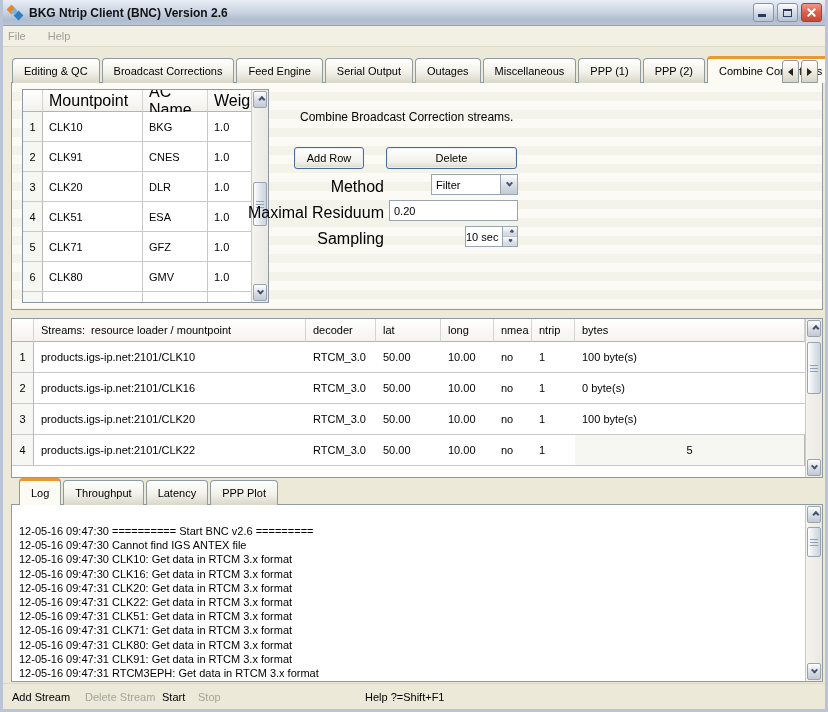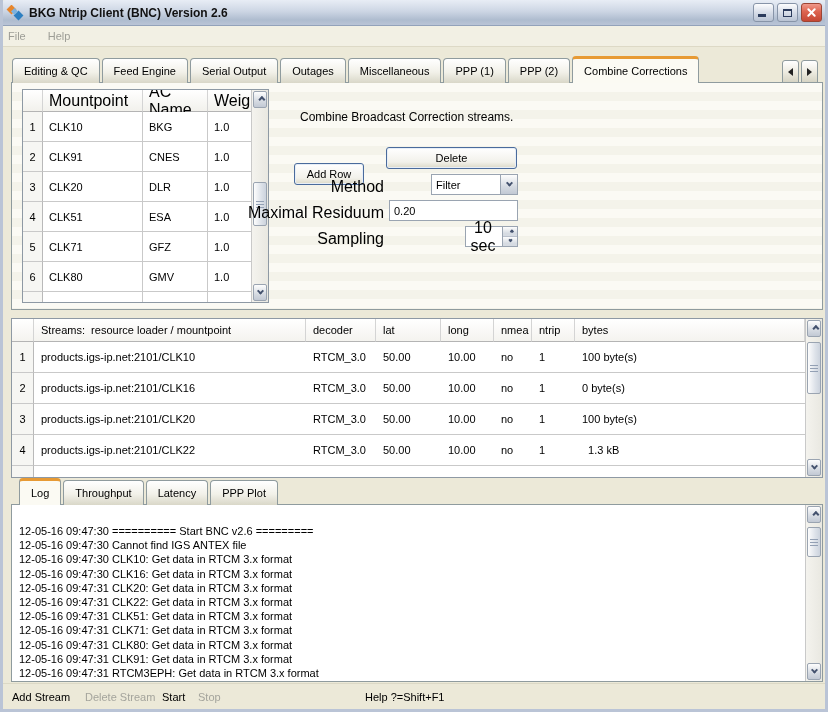--- a/index.html
+++ b/index.html
@@ -107,21 +107,21 @@
   .chev.up   { transform:rotate(135deg) translate(-1px,-1px); }
   .chev.down { transform:rotate(-45deg) translate(1px,-1px); }
   
   #combine-desc { position:absolute; left:288px; top:27px; font-size:12px; color:#000; }
   .xp-btn {
     position:absolute; height:22px; border:1px solid #4a6b9c; border-radius:3px;
     background:linear-gradient(180deg,#ffffff,#f2f1ea 70%,#dcd9c8);
     font-size:11px; display:flex; align-items:center; justify-content:center; color:#000;
     box-shadow:inset 0 0 0 1px #e7eef7;
   }
-  #btn-add-row { left:282px; top:80px; width:70px;text-align:center; }
+  #btn-add-row { left:282px; top:64px; width:70px;text-align:center; }
   #btn-delete  { left:374px; top:64px; width:131px; }
   .fld-label { position:absolute; left:220px; width:152px; text-align:right; font-size:16px; color:#000; }
   #lbl-method   { top:95px; }
   #lbl-residuum { top:121px; }
   #lbl-sampling { top:147px; }
   #dd-method {
     position:absolute; left:419px; top:91px; width:87px; height:21px;
     background:#fff; border:1px solid #9aa4b1; display:flex; align-items:center;
   }
   #dd-method .dd-text { flex:1; font-size:11px; padding-left:4px; }
@@ -132,21 +132,21 @@
   }
   #inp-residuum {
     position:absolute; left:377px; top:117px; width:129px; height:21px;
     border:1px solid #9aa4b1; background:#fff; font-size:11px; padding-left:4px;
     font-family:Liberation Sans, sans-serif;
   }
   #spin-sampling {
     position:absolute; left:453px; top:143px; width:53px; height:21px;
     background:#fff; border:1px solid #9aa4b1; display:flex; align-items:center;
   }
-  #spin-sampling .sp-text { flex:1; font-size:16px; text-align:center; padding-right:2px; }
+  #spin-sampling .sp-text { flex:1; font-size:11px; text-align:left; padding-right:2px; }
   .sp-btns { width:15px; height:100%; display:flex; flex-direction:column; border-left:1px solid #9aa4b1; }
   .sp-btn { flex:1; background:linear-gradient(180deg,#fdfdfd,#d6dbe2 70%); display:flex; align-items:center; justify-content:center; }
   .sp-btn + .sp-btn { border-top:1px solid #b9c0cc; }
   .chev.mini { width:3px; height:3px; border-width:2px; }
   
   #streams {
     position:absolute; left:8px; top:318px; width:812px; height:160px;
     background:#fff; border:1px solid #8e99a4; display:flex; overflow:hidden;
   }
   #st-grid {
@@ -209,20 +209,21 @@
       </div>
   </div>
 
   <div id="menubar">
     <span class="menu-item">File</span>
     <span class="menu-item">Help</span>
   </div>
 
   <div id="tabbar">
       <div class="tab">Editing &amp; QC</div>
+      <div class="tab">Broadcast Corrections</div>
       <div class="tab">Feed Engine</div>
       <div class="tab">Serial Output</div>
       <div class="tab">Outages</div>
       <div class="tab">Miscellaneous</div>
       <div class="tab">PPP (1)</div>
       <div class="tab">PPP (2)</div>
       <div class="tab active">Combine Corrections</div>
     </div>
   <div id="tab-scrollers">
     <div class="tab-arrow">
@@ -349,21 +350,20 @@
         <div class="cell">no</div>
         <div class="cell">1</div>
         <div class="cell last">100 byte(s)</div>
         <div class="cell num">4</div>
         <div class="cell">products.igs-ip.net:2101/CLK22</div>
         <div class="cell">RTCM_3.0</div>
         <div class="cell">50.00</div>
         <div class="cell">10.00</div>
         <div class="cell">no</div>
         <div class="cell">1</div>
-        <div class="cell last">  1.3 kB</div>
         <div class="cell num">5</div>
         <div class="cell">products.igs-ip.net:2101/CLK51</div>
         <div class="cell">RTCM_3.0</div>
         <div class="cell">50.00</div>
         <div class="cell">10.00</div>
         <div class="cell">no</div>
         <div class="cell">1</div>
         <div class="cell last">100 byte(s)</div>
       </div>
     <div class="sb">

